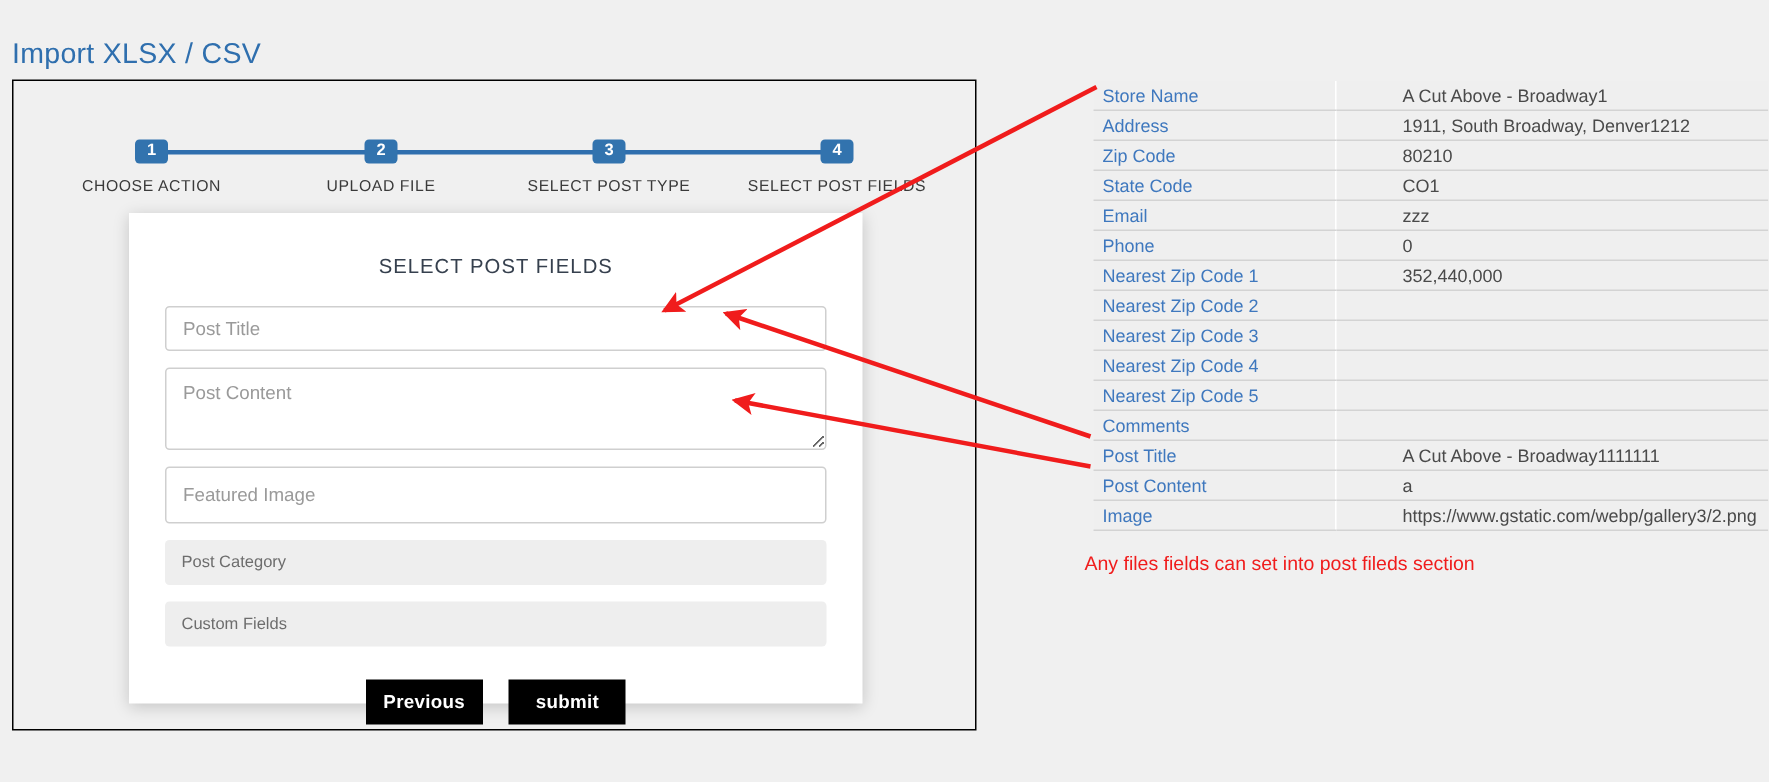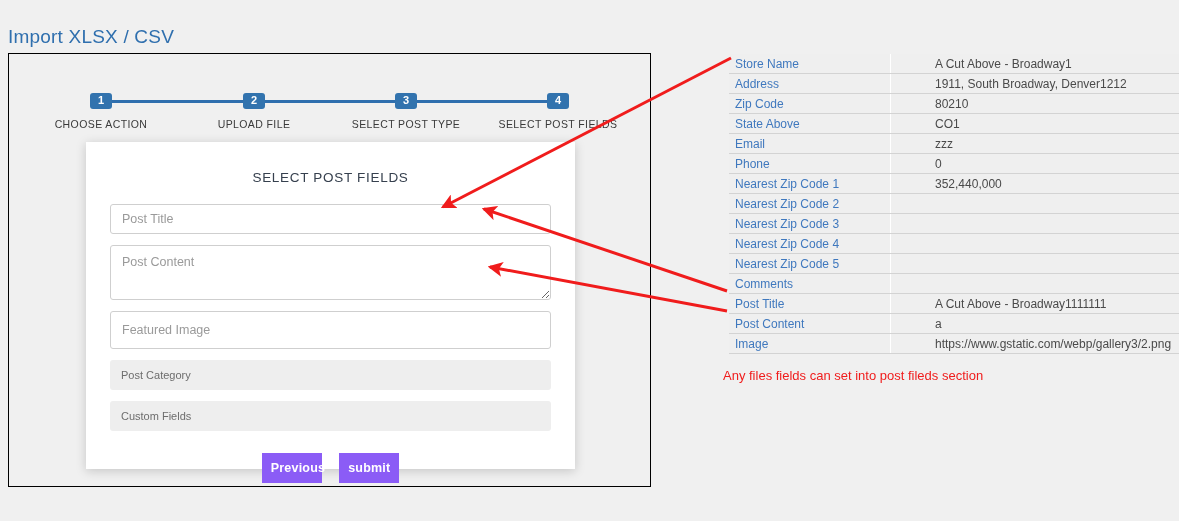--- a/index.html
+++ b/index.html
@@ -136,27 +136,27 @@
     box-sizing: border-box;
     cursor: pointer;
   }
   #card-buttons {
     margin-top: 22px;
     text-align: center;
   }
   .btn {
     display: inline-block;
     border: none;
-    background: #8b5cf6;
+    background: #000000;
     color: #fff;
     font-family: "Liberation Sans", sans-serif;
     font-size: 12.5px;
     font-weight: bold;
     padding: 8px 9px;
-    width: 60px;
+    width: 78px;
     cursor: pointer;
     letter-spacing: 0.2px;
   }
   #btn-submit { margin-left: 13px; }
 
   
   #data-table {
     position: absolute;
     left: 729px;
     top: 54px;
@@ -263,21 +263,21 @@
         </tr>
         <tr>
           <td class="label-cell">Address</td>
           <td class="value-cell">1911, South Broadway, Denver1212</td>
         </tr>
         <tr>
           <td class="label-cell">Zip Code</td>
           <td class="value-cell">80210</td>
         </tr>
         <tr>
-          <td class="label-cell">State Above</td>
+          <td class="label-cell">State Code</td>
           <td class="value-cell">CO1</td>
         </tr>
         <tr>
           <td class="label-cell">Email</td>
           <td class="value-cell">zzz</td>
         </tr>
         <tr>
           <td class="label-cell">Phone</td>
           <td class="value-cell">0</td>
         </tr>

